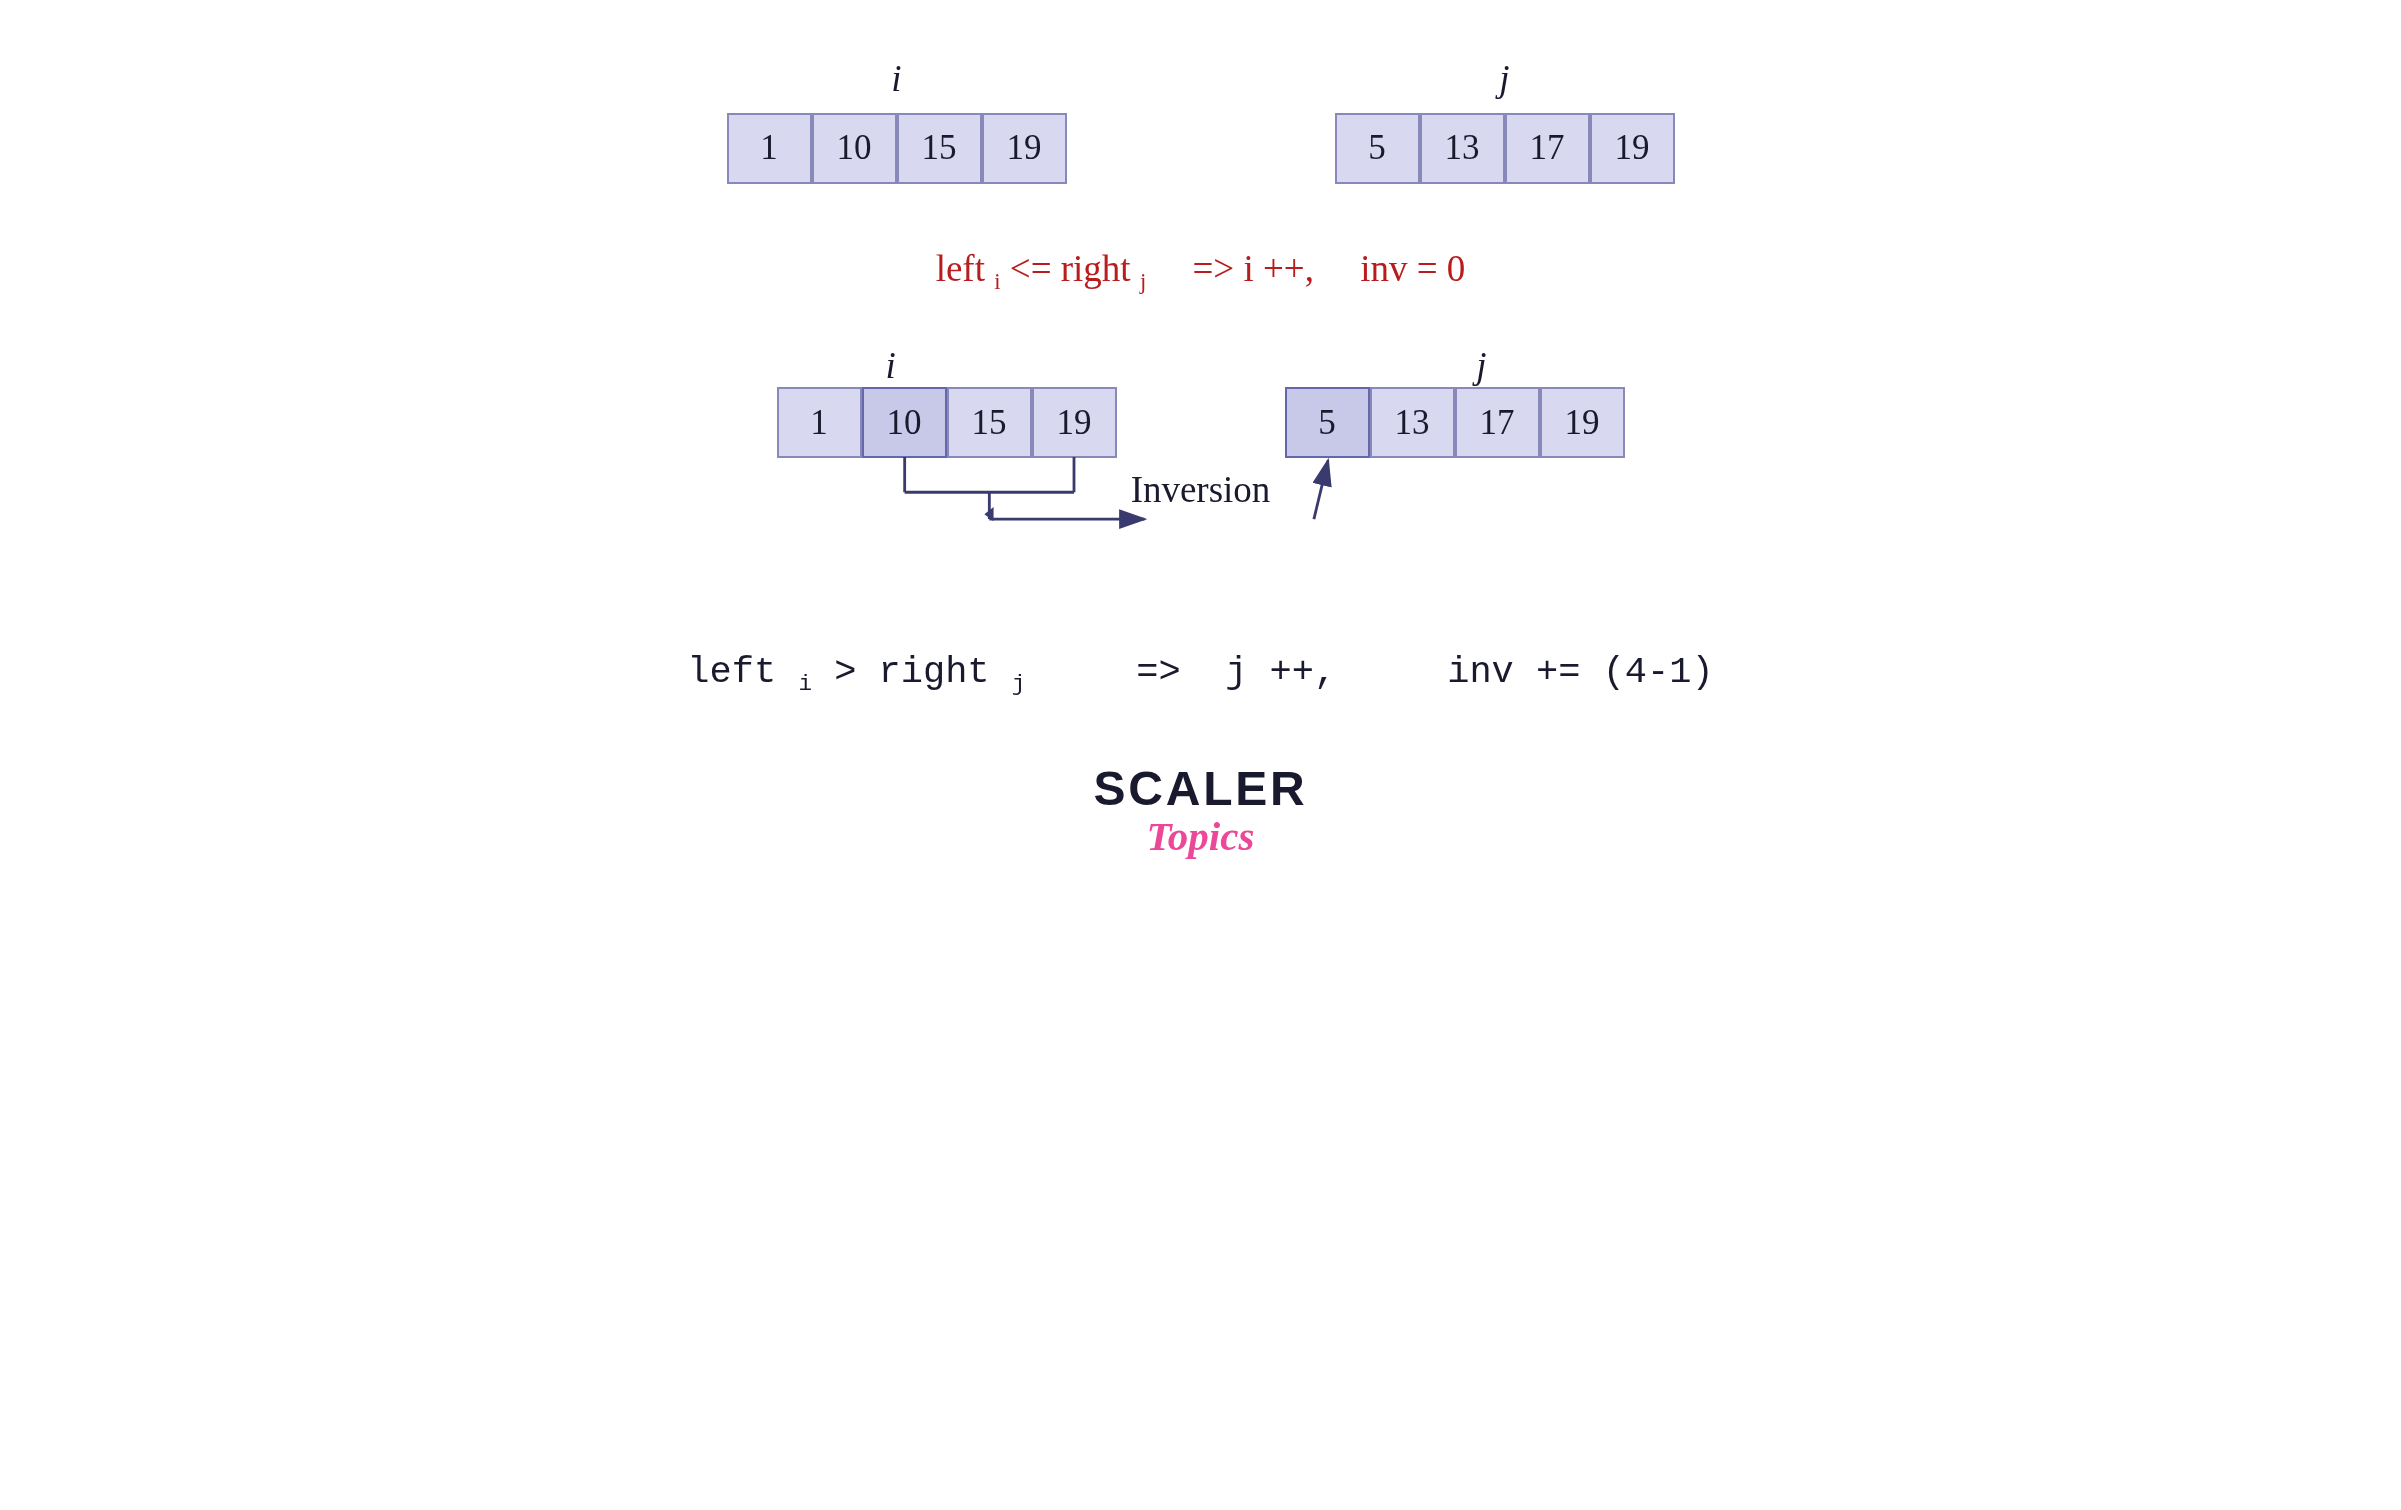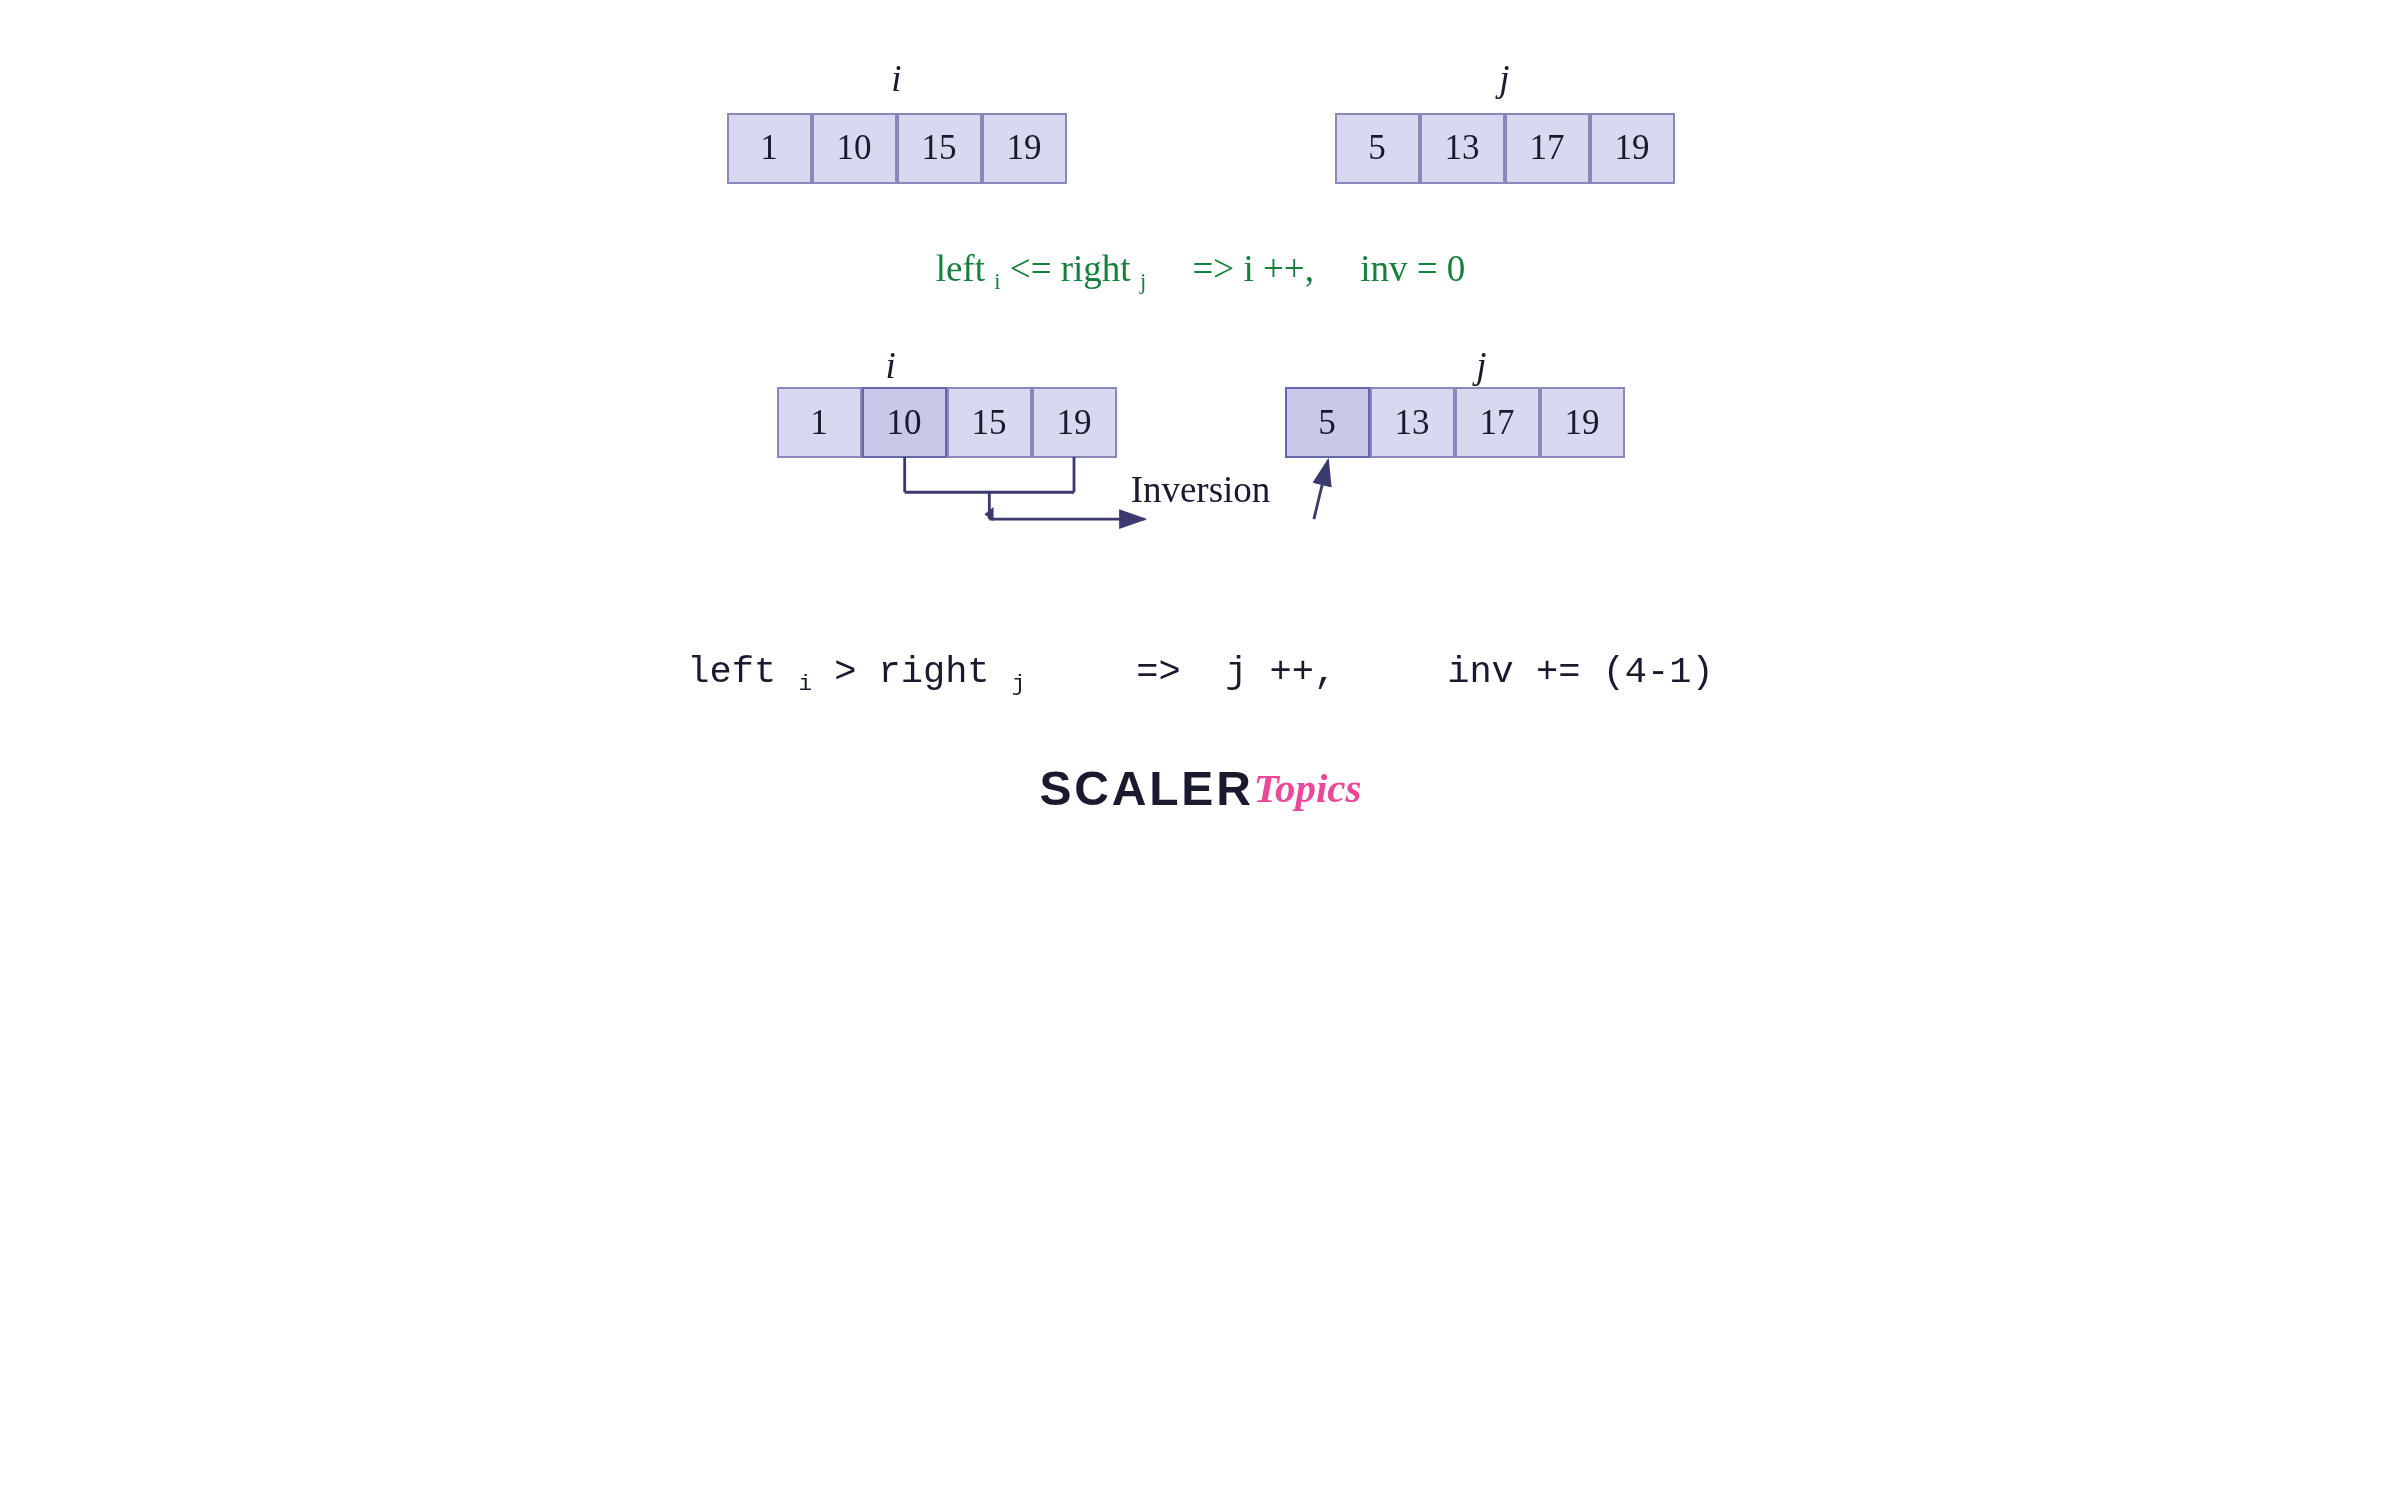--- a/index.html
+++ b/index.html
@@ -65,36 +65,36 @@
 
     .array-cell.highlighted {
       background: #c8c8e8;
       border: 2.8px solid #6666aa;
     }
 
     
     .condition-text {
       font-size: 37px;
       font-family: 'Georgia', serif;
-      color: #15803d;
+      color: #b91c1c;
       margin: 21px 0 28px 0;
       display: flex;
       align-items: center;
       gap: 21px;
     }
 
     .condition-text sub {
       font-size: 22.6px;
     }
 
     
     .logo-section {
       margin-top: 57px;
       display: flex;
-      flex-direction: row;
+      flex-direction: column;
       align-items: center;
     }
 
     .logo-scaler {
       font-size: 48px;
       font-weight: 900;
       color: #1a1a2e;
       letter-spacing: 2.8px;
       font-family: 'Arial', sans-serif;
     }

